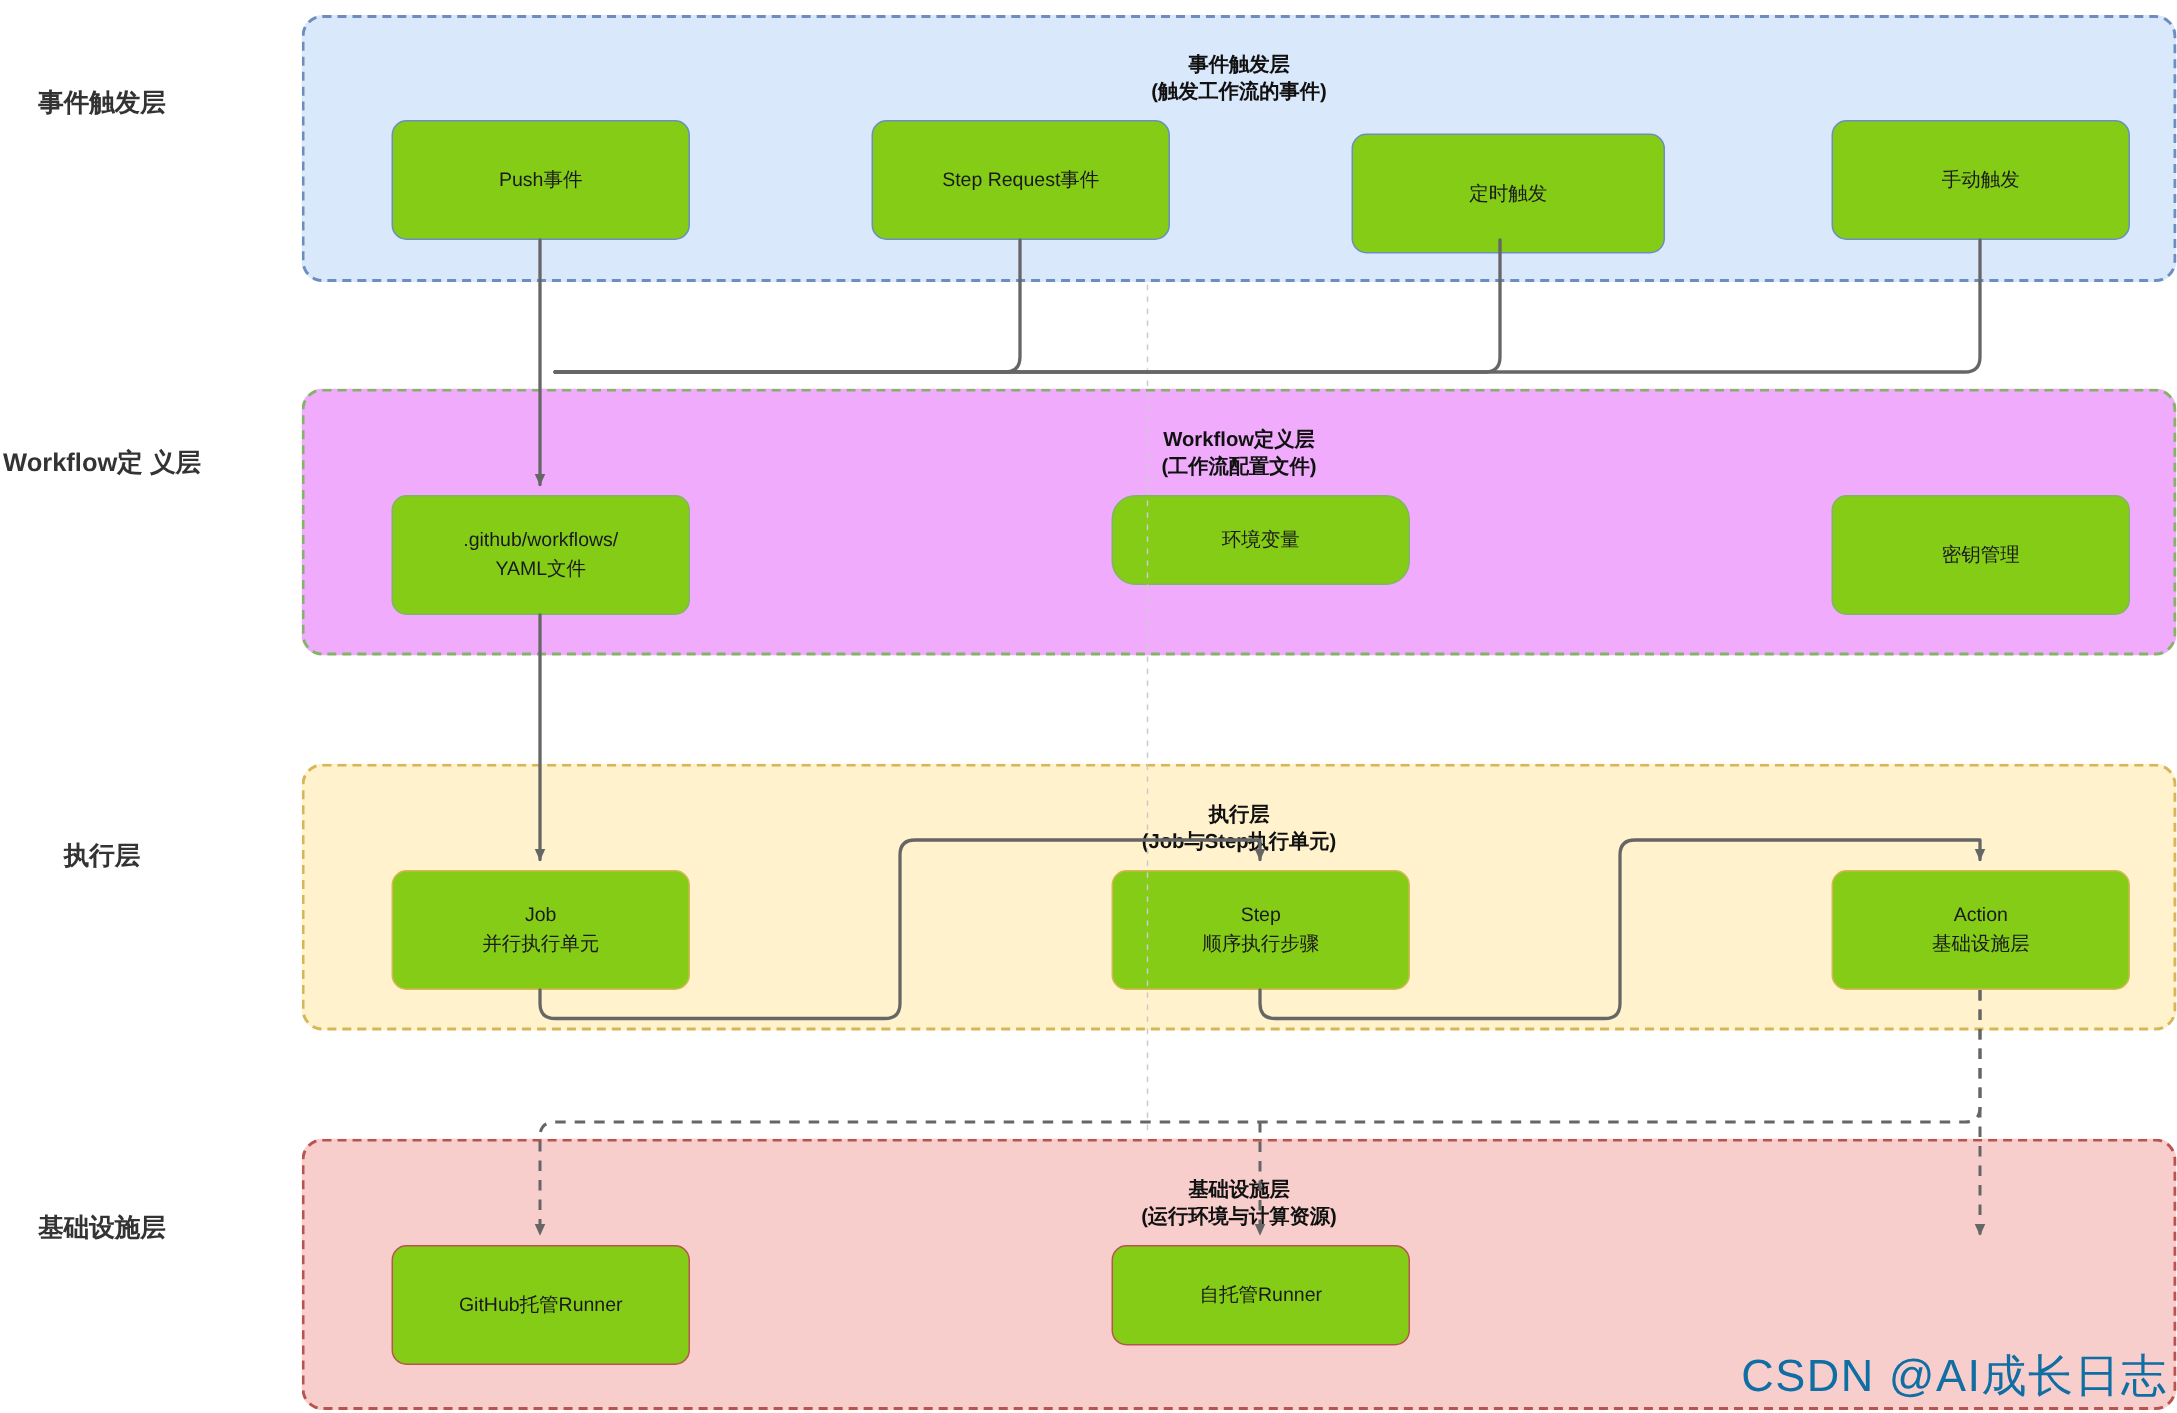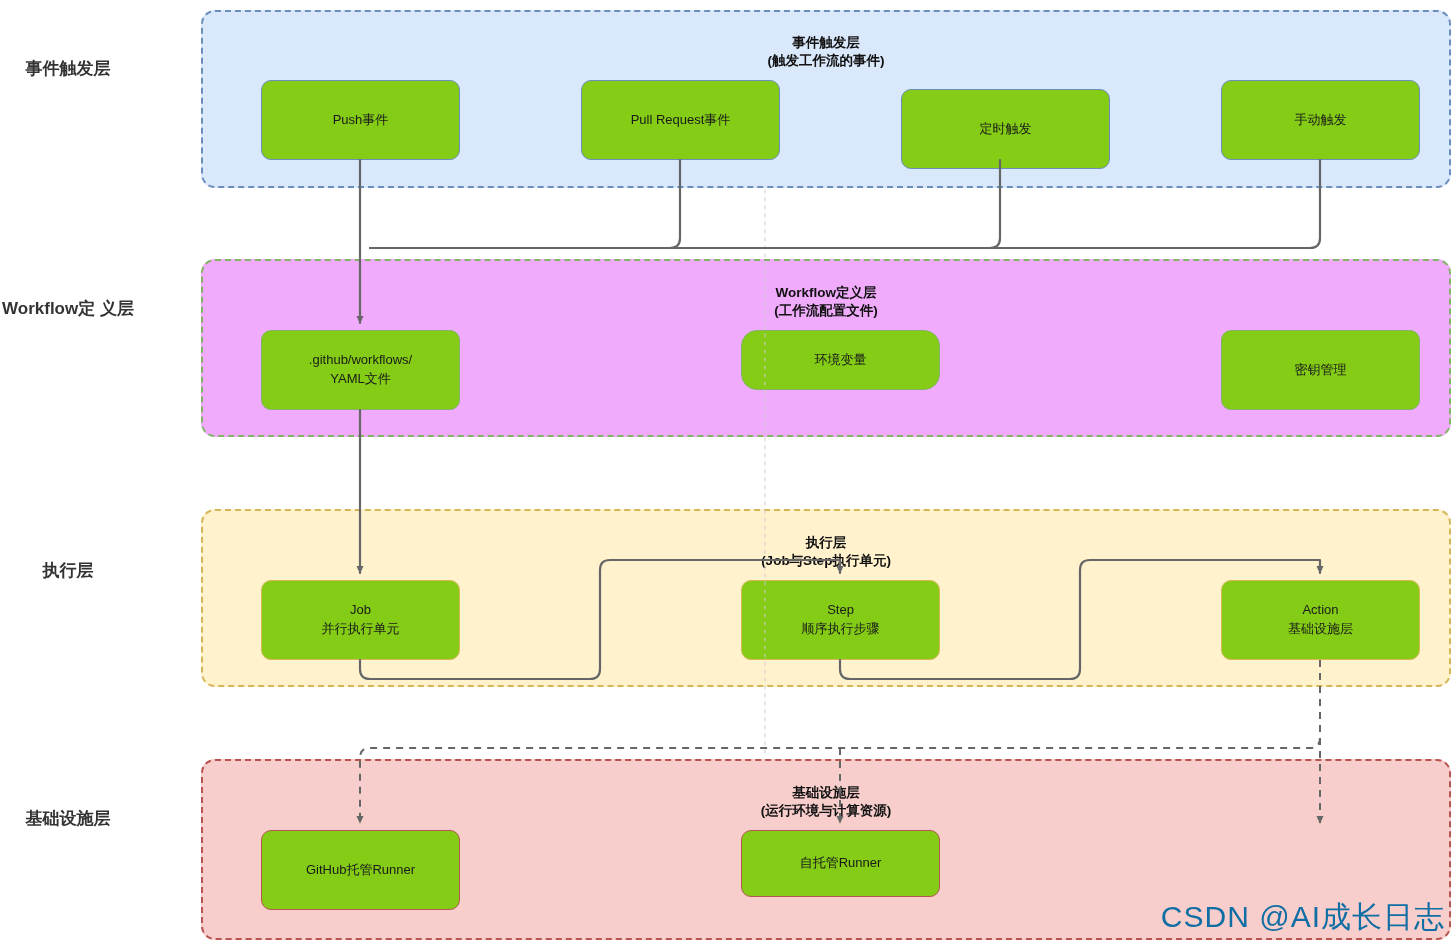--- a/index.html
+++ b/index.html
@@ -41,21 +41,21 @@
   <div class="layer" style="left:201px;top:10px;width:1250px;height:178px;
               background:#dae8fc;border:2.5px dashed #6c8ebf;">
     <div class="layer-title" style="top:22px;">事件触发层
 (触发工作流的事件)</div>
   </div>
 
   <div class="node" style="left:261px;top:80px;width:199px;height:80px;border-color:#6c8ebf;">
     <span>Push事件</span>
   </div>
   <div class="node" style="left:581px;top:80px;width:199px;height:80px;border-color:#6c8ebf;">
-    <span>Pull Request事件</span>
+    <span>Step Request事件</span>
   </div>
   <div class="node" style="left:901px;top:89px;width:209px;height:80px;border-color:#6c8ebf;">
     <span>定时触发</span>
   </div>
   <div class="node" style="left:1221px;top:80px;width:199px;height:80px;border-color:#6c8ebf;">
     <span>手动触发</span>
   </div>
 
   <div class="layer" style="left:201px;top:259px;width:1250px;height:178px;
               background:#f0abfc;border:2.5px dashed #82b366;">

